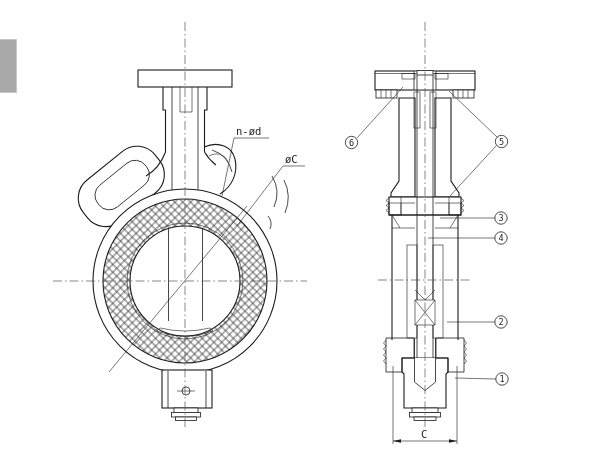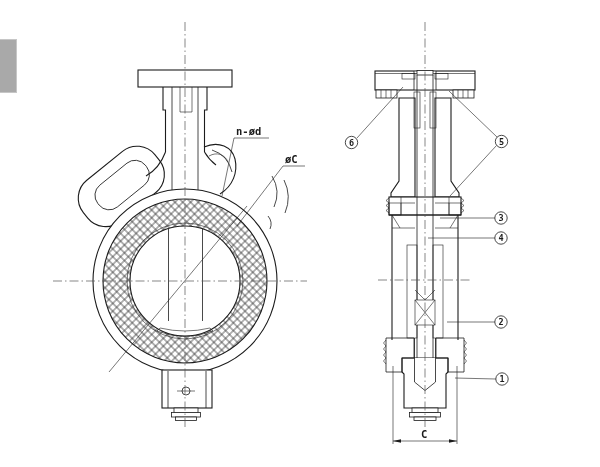--- a/index.html
+++ b/index.html
@@ -1,17 +1,17 @@
 <!DOCTYPE html>
 <html><head>
 <meta charset="utf-8">
 <style>
   html,body{margin:0;padding:0;background:#ffffff;}
   .page{position:relative;width:600px;height:467px;background:#ffffff;overflow:hidden;
-        font-family:"DejaVu Sans Mono","Liberation Mono",monospace;font-weight:bold;}
+        font-family:"DejaVu Sans Mono","Liberation Mono",monospace;}
   .scroll-thumb{position:absolute;left:0;top:39px;width:17px;height:54px;
         background:#a9a9a9;border:1px solid #c6c6c6;border-left:none;box-sizing:border-box;}
   svg{position:absolute;left:0;top:0;}
   .lbl{font-family:"DejaVu Sans Mono","Liberation Mono",monospace;font-size:10.5px;fill:#1c1c1c;}
   .dim{font-family:"DejaVu Sans Mono","Liberation Mono",monospace;font-size:10.5px;fill:#1c1c1c;}
   .co{font-family:"DejaVu Sans Mono","Liberation Mono",monospace;font-size:8.5px;fill:#1c1c1c;}
   .ln  {stroke:#1c1c1c;stroke-width:1.1;fill:none;}
   .ln2 {stroke:#1c1c1c;stroke-width:0.8;fill:none;}
   .thin{stroke:#1c1c1c;stroke-width:0.6;fill:none;}
   .cl  {stroke:#555;stroke-width:0.7;fill:none;stroke-dasharray:9 3 1.5 3;}

